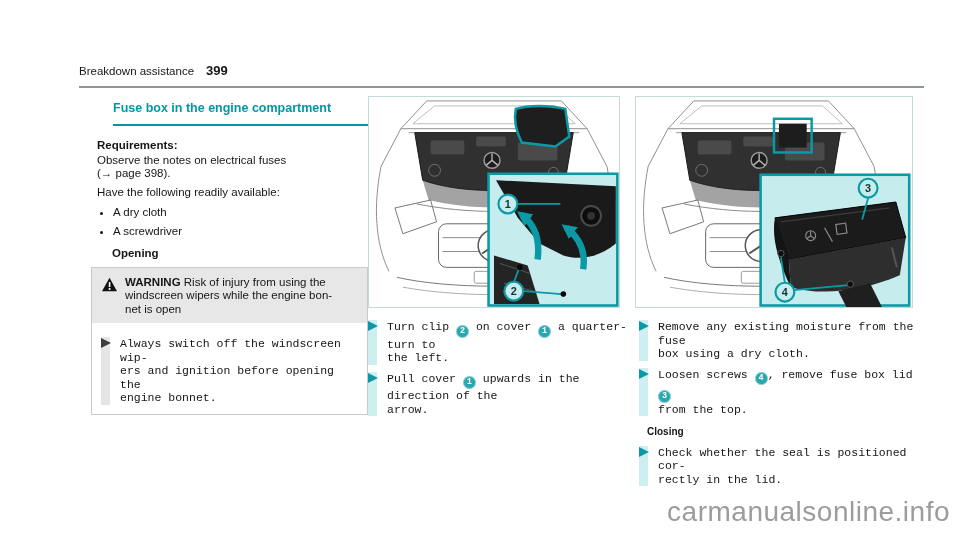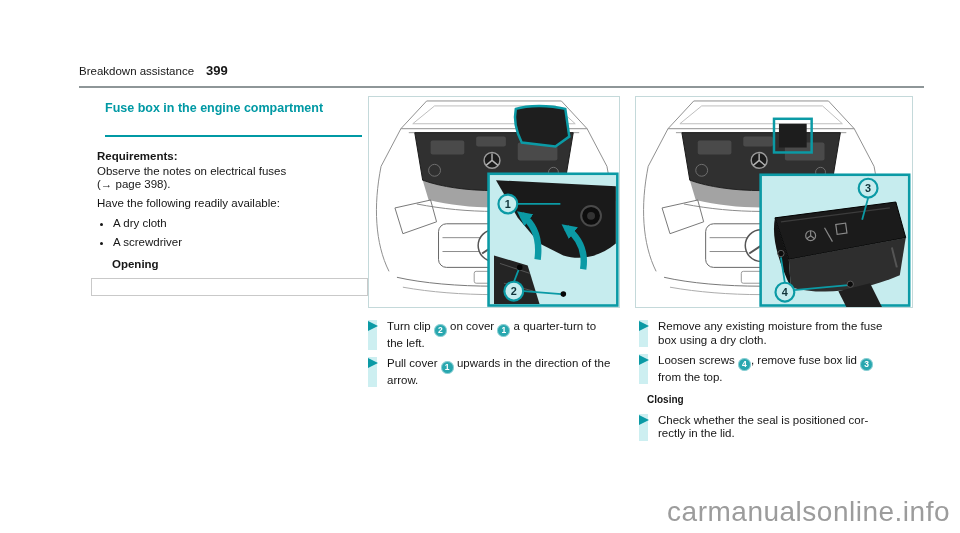--- a/index.html
+++ b/index.html
@@ -25,42 +25,42 @@
   .hnum{font-weight:bold;font-size:13px;margin-left:12px;}
   .hrule{position:absolute;top:86px;left:79px;width:845px;height:2px;background:var(--rule);}
 
   
   p{font-size:11.5px;line-height:13.5px;}
   .pre{white-space:pre-line;}
   .b{font-weight:bold;}
 
   
   .col-left{position:absolute;left:91px;top:101px;width:277px;}
-  .title{margin-left:14px;width:257px;font-size:12.5px;line-height:14px;font-weight:bold;
-    color:var(--accent);padding-bottom:20px;border-bottom:2px solid var(--accent);}
+  .title{margin-left:22px;width:257px;font-size:12.5px;line-height:14px;font-weight:bold;
+    color:var(--accent);padding-bottom:9px;border-bottom:2px solid var(--accent);}
   .pad{padding-left:6px;}
   .req-h{margin-top:13px;}
   .req-b{margin-top:1px;}
   .avail{margin-top:5px;}
   .checklist{margin:7px 0 0 16px;font-size:11.5px;line-height:13.5px;}
   .checklist li{margin-bottom:5px;}
   .opening{margin-top:9px;margin-left:15px;}
 
   .warnbox{margin-top:6px;border:1px solid var(--box-border);}
   .warnhead{background:var(--warn-bg);padding:8px 9px 7px 9px;display:flex;}
   .wicon{flex:none;width:24px;padding-top:1px;}
   .warnbody{padding:7px 9px 9px 9px;background:#fff;}
   .warnbody .step{margin-top:7px;margin-bottom:0;}
 
   
   .step{display:flex;margin-bottom:7px;}
   .marker{flex:none;position:relative;width:9px;background:var(--strip);align-self:stretch;}
   .marker::before{content:"";position:absolute;top:1px;left:0;width:0;height:0;
     border-left:10px solid var(--accent-dark);border-top:5px solid transparent;border-bottom:5px solid transparent;}
-  .step .text{margin-left:10px;flex:1;}
+  .step .text{margin-left:10px;flex:1;font-family:Liberation Mono, monospace;}
   .step.warn .marker{background:#e5e5e5;}
   .step.warn .marker::before{border-left-color:#3d3d3d;}
 
   
   .badge{display:inline-block;width:13px;height:13px;border-radius:50%;background:var(--badge);
     color:#fff;font-size:8.5px;font-weight:bold;line-height:13px;text-align:center;
     vertical-align:-2.5px;box-shadow:inset 0 0 0 1px rgba(255,255,255,.45);}
 
   
   .fig{position:absolute;background:#fff;border:1px solid var(--fig-border);}
@@ -133,21 +133,39 @@
 (→ page 398).</p>
       <p class="avail">Have the following readily available:</p>
       <ul class="checklist">
         <li>A dry cloth</li>
         <li>A screwdriver</li>
       </ul>
       <p class="b opening">Opening</p>
     </div>
 
     <div class="warnbox">
+      <div class="warnhead">
+        <span class="wicon">
+          <svg width="17" height="15" viewBox="0 0 24 22">
+            <path d="M12 1 L23 21 H1 Z" fill="#111"></path>
+            <rect x="10.9" y="7.5" width="2.4" height="7.2" fill="#fff"></rect>
+            <circle cx="12.1" cy="17.6" r="1.6" fill="#fff"></circle>
+          </svg>
+        </span>
+        <p class="pre"><b>WARNING</b><span> Risk of injury from using the
+windscreen wipers while the engine bon-
+net is open</span></p>
+      </div>
       <div class="warnbody">
+        <div class="step warn">
+          <span class="marker"></span>
+          <p class="text pre">Always switch off the windscreen wip-
+ers and ignition before opening the
+engine bonnet.</p>
+        </div>
       </div>
     </div>
   </div>
 
   <div class="fig" id="fig1">
     <svg width="250" height="210" viewBox="0 0 252 212">
       <g>
           <use href="#car-art"></use>
         </g>
       <path d="M148 12 C160 8 182 8 198 12 L202 40 L188 50 L154 46 C148 34 146 22 148 12 Z" fill="#1e1e1e" stroke="#0b9aa5" stroke-width="2.5"></path>

